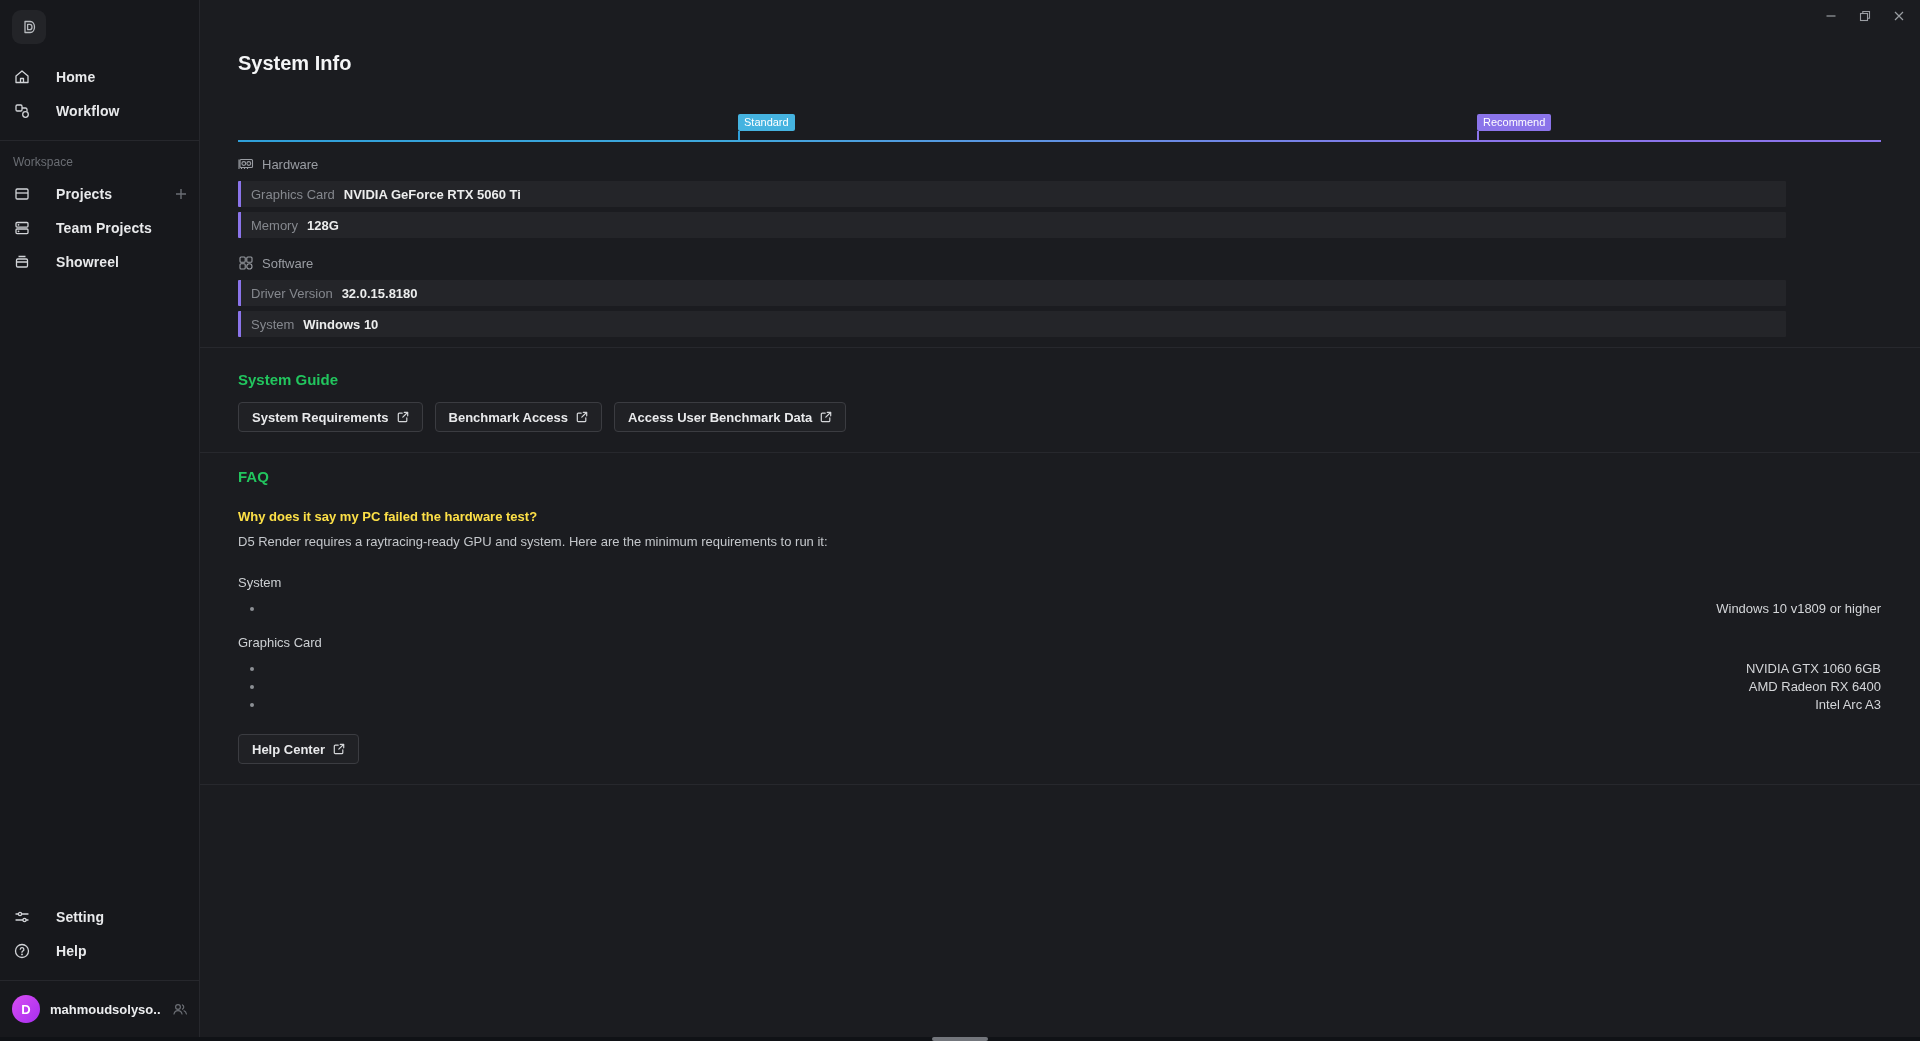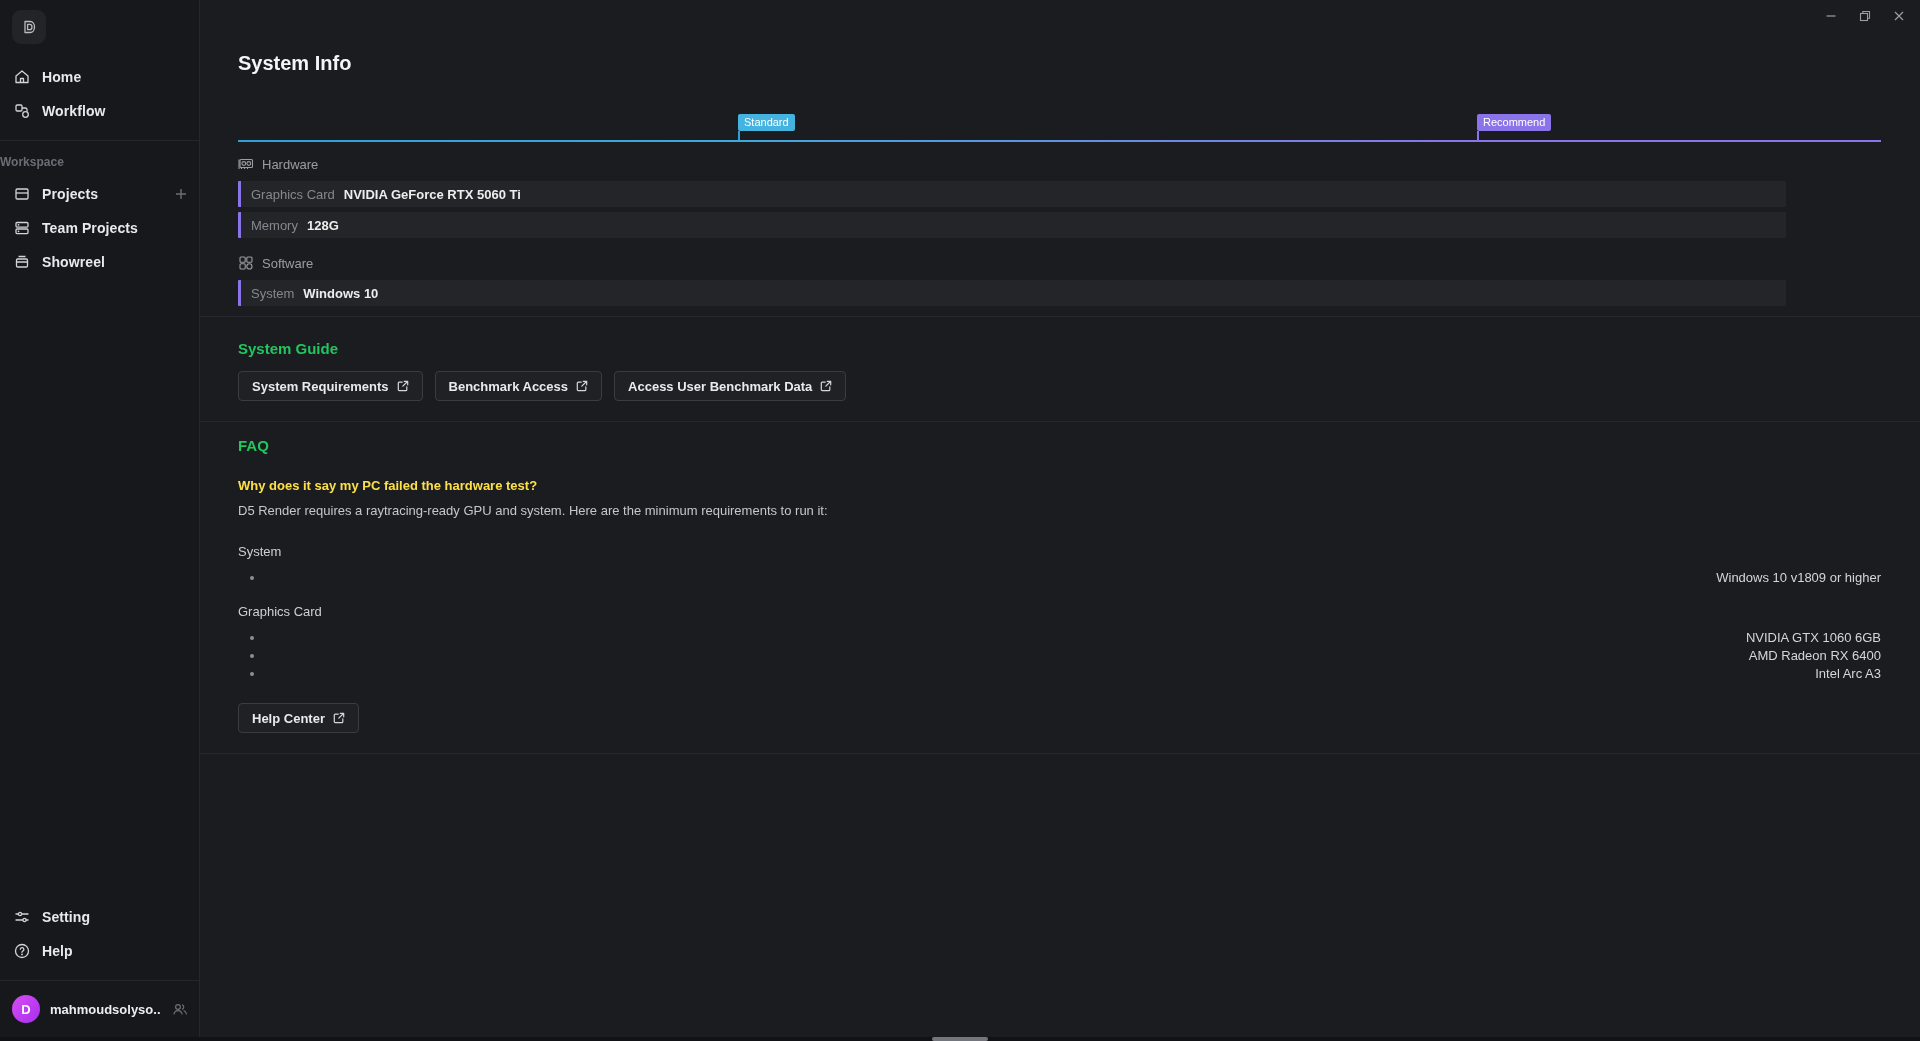--- a/index.html
+++ b/index.html
@@ -12,28 +12,28 @@
   .sidebar {
     width:200px; min-width:200px; height:100%; background:#17181c;
     border-right:1px solid #26272c; position:relative; padding-top:10px;
   }
   .logo-box {
     width:34px; height:34px; margin-left:12px; border-radius:9px;
     background:#232428; display:flex; align-items:center; justify-content:center;
   }
   .side-nav { margin-top:16px; }
   .side-item {
-    height:34px; display:flex; align-items:center; gap:11px;
+    height:34px; display:flex; align-items:center; gap:25px;
     padding-left:13px; padding-right:10px; cursor:pointer;
     font-size:14px; font-weight:700; color:#e8e9eb; letter-spacing:.1px;
   }
   .side-item .sicon { width:18px; height:18px; color:#d2d4d8; flex:0 0 18px; display:flex; }
   .side-item .grow { flex:1; }
   .side-divider { height:1px; background:#26272c; margin:12px 0; }
-  .ws-label { font-size:12px; color:#6a6d73; margin:14px 0 8px; font-weight:700; }
+  .ws-label { font-size:12px; color:#6a6d73; padding-left:13px; margin:14px 0 8px; font-weight:400; }
   .plus { color:#6b6e74; width:16px; height:16px; display:flex; }
   .sidebar-bottom { position:absolute; left:0; right:0; bottom:0; padding-bottom:8px; }
   .user-row {
     display:flex; align-items:center; gap:10px; padding:10px 10px 10px 12px; cursor:pointer;
   }
   .avatar {
     width:28px; height:28px; border-radius:50%; flex:0 0 28px;
     background:linear-gradient(135deg,#d84df2 0%,#a72ef0 100%);
     display:flex; align-items:center; justify-content:center;
     color:#fff; font-size:13px; font-weight:700;
@@ -263,20 +263,24 @@
           <rect x="2" y="2" width="5.2" height="5.2" rx="1"></rect>
           <rect x="8.8" y="2" width="5.2" height="5.2" rx="1"></rect>
           <rect x="2" y="8.8" width="5.2" height="5.2" rx="1"></rect>
           <circle cx="11.4" cy="11.4" r="2.6"></circle>
         </svg>
     </span>
     <span>Software</span>
   </div>
   <div class="rows">
     <div class="info-row">
+      <span class="row-label">Driver Version</span>
+      <span class="row-value">32.0.15.8180</span>
+    </div>
+    <div class="info-row">
       <span class="row-label">System</span>
       <span class="row-value">Windows 10</span>
     </div>
   </div>
 
   <div class="h-divider d1"></div>
 
   
   <h2 class="block-title">System Guide</h2>
   <div class="btn-row">

